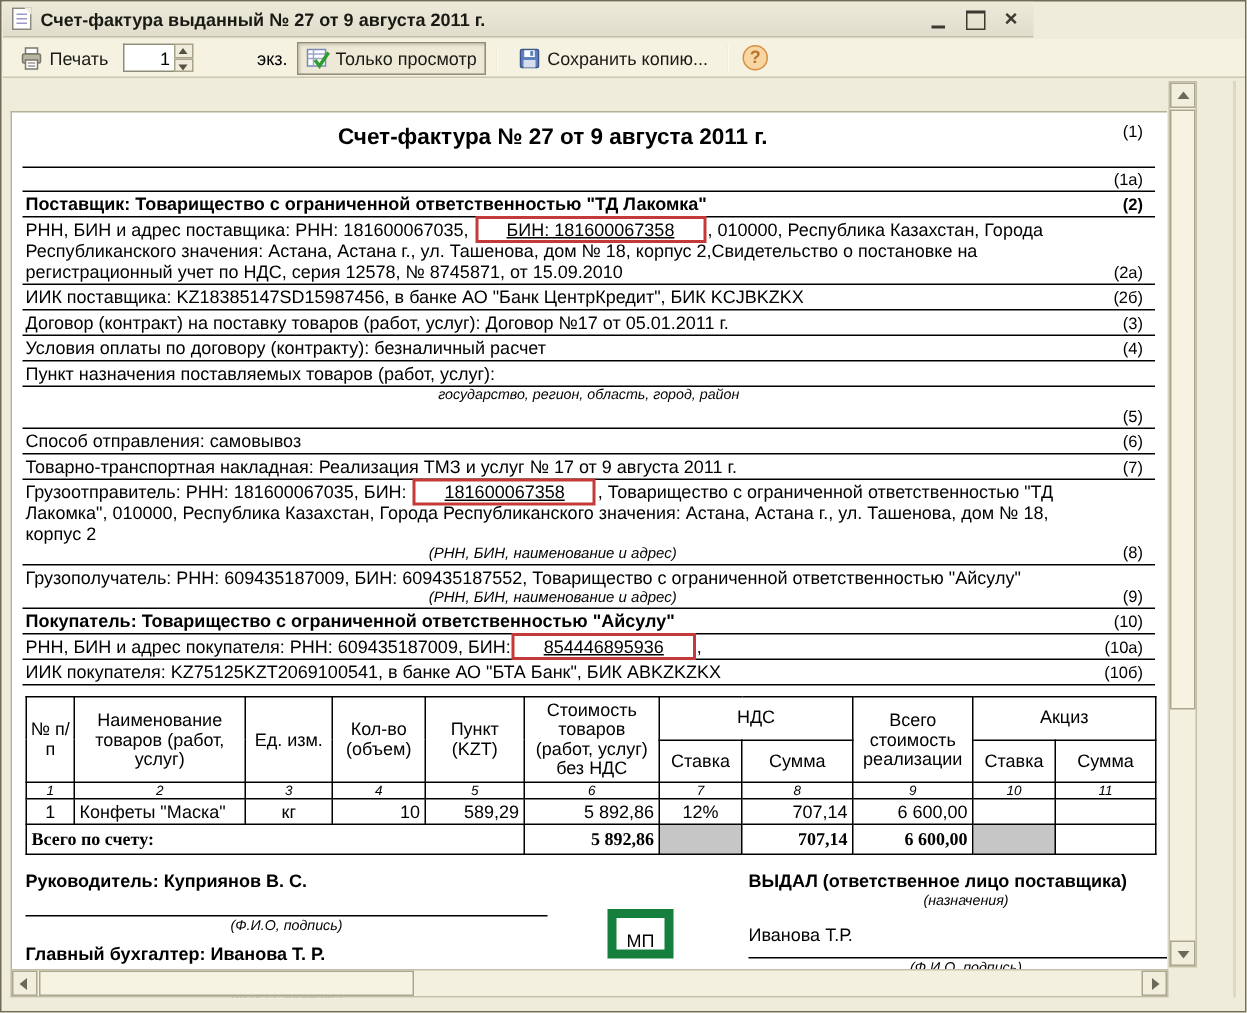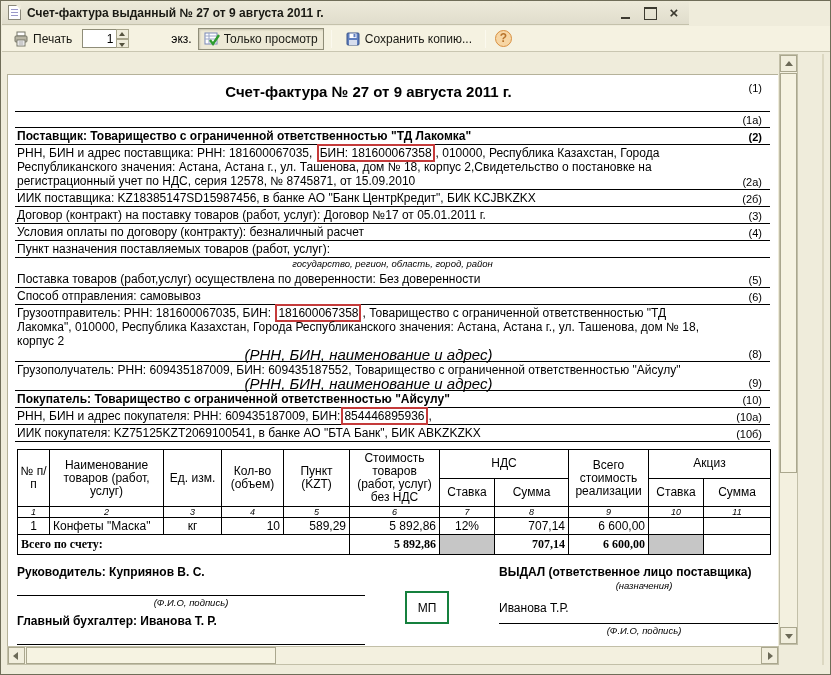--- a/index.html
+++ b/index.html
@@ -34,43 +34,43 @@
   .viewport{position:absolute;left:6px;top:53px;width:771px;height:591px;background:#fff;border-left:1px solid #B5B29A;border-top:1px solid #B5B29A;overflow:hidden;margin-top:20px;}
   .doc{padding:5px 8px 0 7px;font-size:12px;color:#000;}
   .drow{position:relative;border-bottom:1px solid #000;padding:1px 50px 1px 2px;line-height:14px;min-height:15px;}
   .drow.nolabel{padding-right:2px;}
   .dnum{position:absolute;right:8px;bottom:1px;font-size:11px;line-height:12px;}
   .dnum.top{top:2px;bottom:auto;}
   .title-row{padding:3px 50px 10px 2px;}
   .doc-title{display:block;text-align:center;font-size:15px;font-weight:bold;line-height:18px;}
   .empty-row{height:16px;}
   .bold-row{font-weight:bold;}
-  .redbox{border:2px solid #C43A3A;padding:0 1px;margin:0 1px;}
+  .redbox{border:2px solid #C43A3A;padding:0 19px;margin:0 1px;text-decoration:underline;}
   .hintline{padding:0 2px 2px;text-align:center;font-size:9.5px;font-style:italic;line-height:11px;}
-  .hintin{text-align:center;font-size:15px;font-style:italic;line-height:11px;margin-top:1px;}
+  .hintin{text-align:center;font-size:10px;font-style:italic;line-height:11px;margin-top:1px;}
   
   .items{border-collapse:collapse;margin:7px 2px 0 2px;width:753px;table-layout:fixed;}
   .items td{border:1px solid #000;font-size:12px;padding:1px 3px;overflow:hidden;}
   .items .th{ text-align:center;vertical-align:middle;line-height:13px;padding:2px;}
   .items .cnum{text-align:center;font-style:italic;font-size:9px;line-height:10px;padding:0;}
   .items .right{text-align:right;}
   .items .center{text-align:center;}
   .items .b{font-weight:bold;}
   .items .gray{background:#C6C6C6;}
   .total-row td{padding:2px 3px;font-family:Liberation Serif, serif;}
   
   .footer{position:relative;height:98px;margin:10px 2px 0 2px;font-size:12px;}
   .f-left{position:absolute;left:0;top:0;width:348px;}
   .f-right{position:absolute;left:482px;top:0;width:290px;}
   .sig-bold{font-weight:bold;line-height:14px;}
   .sig-line{border-bottom:1px solid #000;height:17px;}
   .sig-cap{text-align:center;font-size:9.5px;font-style:italic;line-height:12px;padding-top:1px;}
   .sig-role{border-bottom:1px solid #000;line-height:16px;margin-top:2px;}
   .sig-name{line-height:14px;margin-top:9px;}
-  .f-mp{position:absolute;left:388px;top:26px;width:44px;height:33px;border:2px solid #15803d;text-align:center;line-height:31px;font-size:12px;}
+  .f-mp{position:absolute;left:388px;top:26px;width:44px;height:33px;border:6px solid #15803d;text-align:center;line-height:31px;font-size:12px;}
   
   .vscroll{position:absolute;left:778px;top:53px;width:19px;height:591px;background:#F3F0DF;border:1px solid #C2BFA8;}
   .hscroll{position:absolute;left:6px;top:645px;width:772px;height:19px;background:#F3F0DF;border:1px solid #C2BFA8;}
   .sbtn{position:absolute;background:#F1EEDD;border:1px solid #AAA78E;}
   .sb-up{left:0;top:0;width:17px;height:17px;}
   .sb-down{left:0;bottom:0;width:17px;height:17px;}
   .sb-left{left:0;top:0;width:17px;height:17px;}
   .sb-right{right:0;top:0;width:17px;height:17px;}
   .tri-up::after{content:"";position:absolute;left:4px;top:5px;border:4px solid transparent;border-bottom:5px solid #6B6957;border-top:none;}
   .tri-down::after{content:"";position:absolute;left:4px;top:6px;border:4px solid transparent;border-top:5px solid #6B6957;border-bottom:none;}
@@ -174,29 +174,32 @@
         <span>Условия оплаты по договору (контракту): безналичный расчет</span>
         <span class="dnum">(4)</span>
       </div>
 
       <div class="drow nolabel">
         <span>Пункт назначения поставляемых товаров (работ, услуг):</span>
       </div>
       <div class="hintline">государство, регион, область, город, район</div>
 
       <div class="drow">
-        <span>Поставка товаров (работ,услуг) осуществлена по доверенности: Без доверенности</span>
         <span class="dnum">(5)</span>
       </div>
 
       <div class="drow">
         <span>Способ отправления: самовывоз</span>
         <span class="dnum">(6)</span>
       </div>
 
+      <div class="drow">
+        <span>Товарно-транспортная накладная: Реализация ТМЗ и услуг № 17 от 9 августа 2011 г.</span>
+        <span class="dnum">(7)</span>
+      </div>
 
       <div class="drow">
         <span>Грузоотправитель: РНН: 181600067035, БИН: </span><span class="redbox">181600067358</span><span>,  Товарищество с ограниченной ответственностью "ТД Лакомка", 010000, Республика Казахстан, Города Республиканского значения: Астана, Астана г., ул. Ташенова, дом № 18, корпус 2</span>
         <div class="hintin">(РНН, БИН, наименование и адрес)</div>
         <span class="dnum">(8)</span>
       </div>
 
       <div class="drow">
         <span>Грузополучатель: РНН: 609435187009, БИН: 609435187552,  Товарищество с ограниченной ответственностью "Айсулу"</span>
         <div class="hintin">(РНН, БИН, наименование и адрес)</div>

